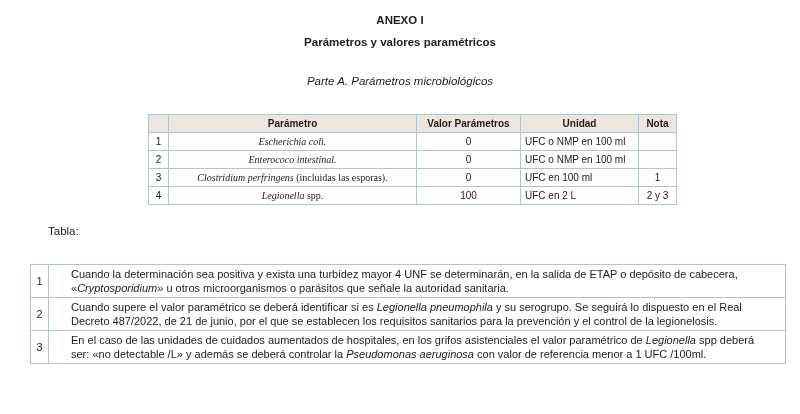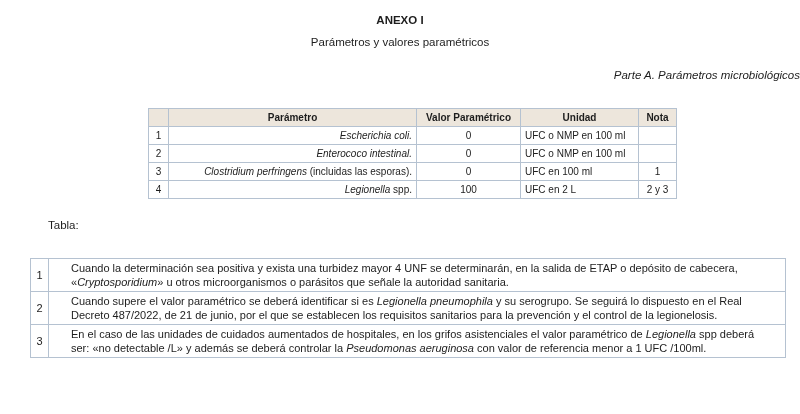--- a/index.html
+++ b/index.html
@@ -11,42 +11,42 @@
   html,body{margin:0;padding:0;background:#ffffff;}
   body{
     width:800px;height:414px;overflow:hidden;
     font-family:"Liberation Sans","DejaVu Sans",sans-serif;
     color:var(--text-color);
     font-size:11px;
   }
   .doc{width:800px;height:414px;position:relative;}
   .h-center{text-align:center;margin:0;}
   .title-main{font-size:11.5px;font-weight:bold;padding-top:14px;}
-  .title-sub{font-size:11.5px;font-weight:normal;margin-top:10px;}
-  .part-heading{font-size:11.5px;font-style:italic;font-weight:normal;margin-top:21px;text-align:right;}
+  .title-sub{font-size:11.5px;font-weight:bold;margin-top:10px;}
+  .part-heading{font-size:11.5px;font-style:italic;font-weight:normal;margin-top:27px;}
   .table-caption{font-size:11.5px;margin:21px 0 0 48px;}
   table{border-collapse:collapse;}
   .main-table{
     margin:27px 0 0 148px;
     table-layout:fixed;width:528px;
   }
   .main-table th,.main-table td{
     border:1px solid var(--border-color);
     height:18px;padding:0 4px;
     font-size:10px;line-height:12px;
     overflow:hidden;white-space:nowrap;
   }
   .main-table th{background:var(--header-bg);font-weight:bold;text-align:center;}
   .col-num{width:20px;}
   .col-param{width:248px;}
   .col-value{width:104px;}
   .col-unit{width:118px;}
   .col-note{width:38px;}
   .cell-num{text-align:center;padding:0 2px;}
-  .cell-param{text-align:right;}
+  .cell-param{text-align:center;font-family:Liberation Serif, serif;}
   .cell-value{text-align:center;}
   .cell-unit{text-align:left;}
   .cell-note{text-align:center;}
   .notes-label{font-size:11.5px;margin:20px 0 0 48px;}
   .notes-table{
     margin:27px 0 0 30px;
     table-layout:fixed;width:756px;
   }
   .notes-table td{
     border:1px solid var(--border-color);
@@ -71,21 +71,21 @@
       <col class="col-num">
         <col class="col-param">
         <col class="col-value">
         <col class="col-unit">
         <col class="col-note">
     </colgroup>
     <thead>
       <tr>
         <th></th>
         <th>Parámetro</th>
-        <th>Valor Paramétrico</th>
+        <th>Valor Parámetros</th>
         <th>Unidad</th>
         <th>Nota</th>
       </tr>
     </thead>
     <tbody>
       <tr>
         <td class="cell-num">1</td>
         <td class="cell-param"><i>Escherichia coli.</i></td>
         <td class="cell-value">0</td>
         <td class="cell-unit">UFC o NMP en 100 ml</td>

